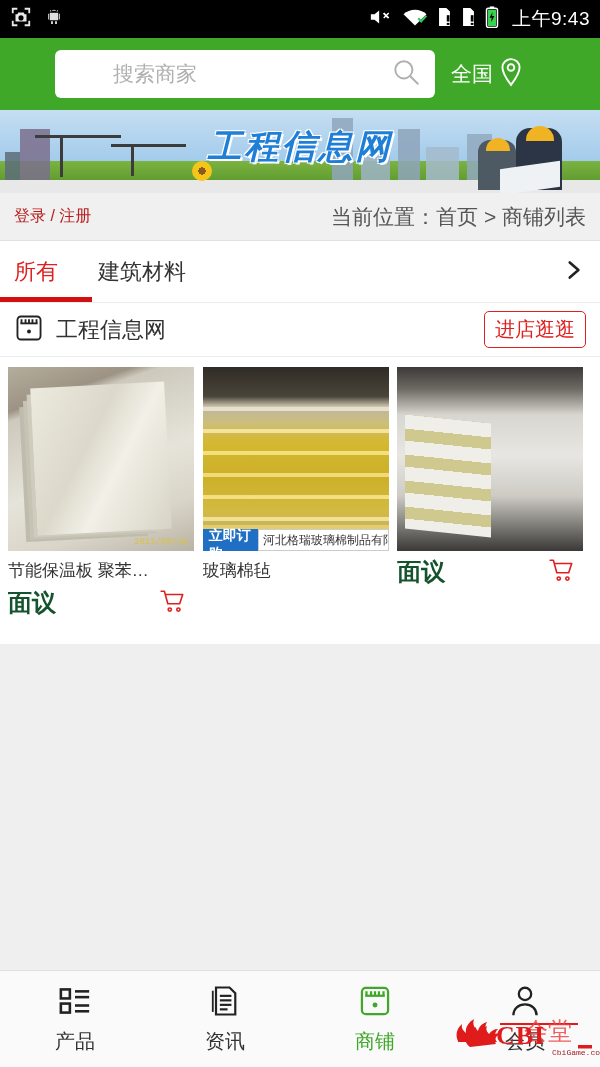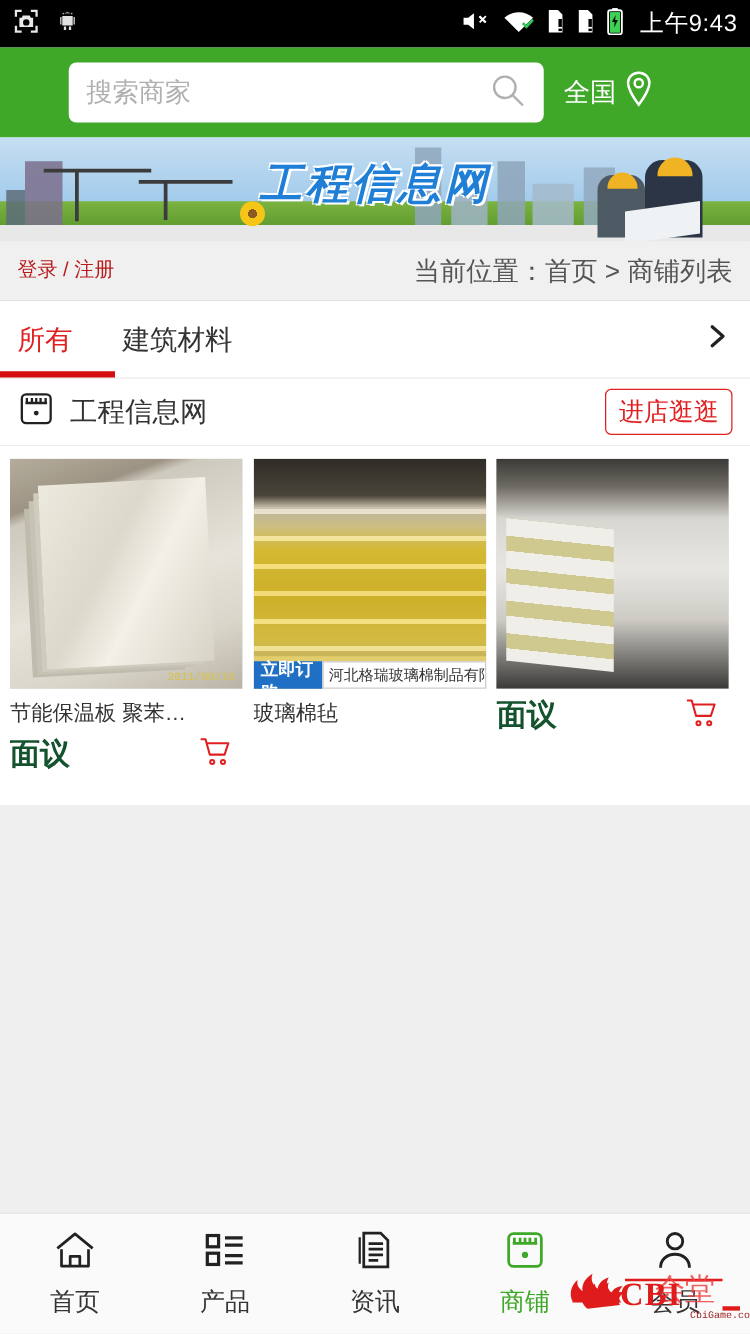--- a/index.html
+++ b/index.html
@@ -24,21 +24,21 @@
   
   .header {
     height: 72px; background: #3fa828;
     display: flex; align-items: center; padding: 0 12px;
   }
   .searchbox {
     flex: 1; height: 48px; background: #fff; border-radius: 6px;
     display: flex; align-items: center; padding: 0 14px;
     margin-left: 43px; margin-right: 16px; max-width: 380px;
   }
-  .search-placeholder { flex: 1; color: #b0b0b0; font-size: 21px; }
+  .search-placeholder { flex: 1; color: #b0b0b0; font-size: 21px; margin-left: 44px; }
   .region { display: flex; align-items: center; gap: 4px; color: #fff; font-size: 21px; }
 
   
   .banner {
     position: relative; height: 83px; width: 100%;
     background: linear-gradient(to bottom, #cfe4f5 0%, #a9d0ee 45%, #bfe0a0 62%, #8cc152 78%, #e9e9e9 100%);
     overflow: hidden;
   }
   .banner .sky { position: absolute; inset: 0 0 30% 0;
     background: linear-gradient(to bottom, #c5def2, #9ec9ea); }
@@ -338,30 +338,20 @@
         </div>
       </div>
 
     </div>
     <div class="products-pad"></div>
   </div>
 
   <div class="bottomnav">
     <div class="nav-item">
       <span>
-        <svg width="36" height="34" viewBox="0 0 28 26" fill="none" stroke="#222" stroke-width="1.7" stroke-linejoin="round">
-          <path d="M3 12L14 3l11 9"></path>
-          <path d="M5.6 12.6V23h16.8V12.6"></path>
-          <path d="M11 23v-6h6v6"></path>
-        </svg>
-      </span>
-      <span class="nav-label">首页</span>
-    </div>
-    <div class="nav-item">
-      <span>
         <svg width="36" height="34" viewBox="0 0 28 26" fill="none" stroke="#222" stroke-width="2">
           <rect x="3" y="4" width="7" height="7"></rect>
           <rect x="3" y="15" width="7" height="7"></rect>
           <line x1="14" y1="5.5" x2="25" y2="5.5"></line>
             <line x1="14" y1="10" x2="25" y2="10"></line>
           <line x1="14" y1="16.5" x2="25" y2="16.5"></line>
             <line x1="14" y1="21" x2="25" y2="21"></line>
         </svg>
       </span>
       <span class="nav-label">产品</span>

